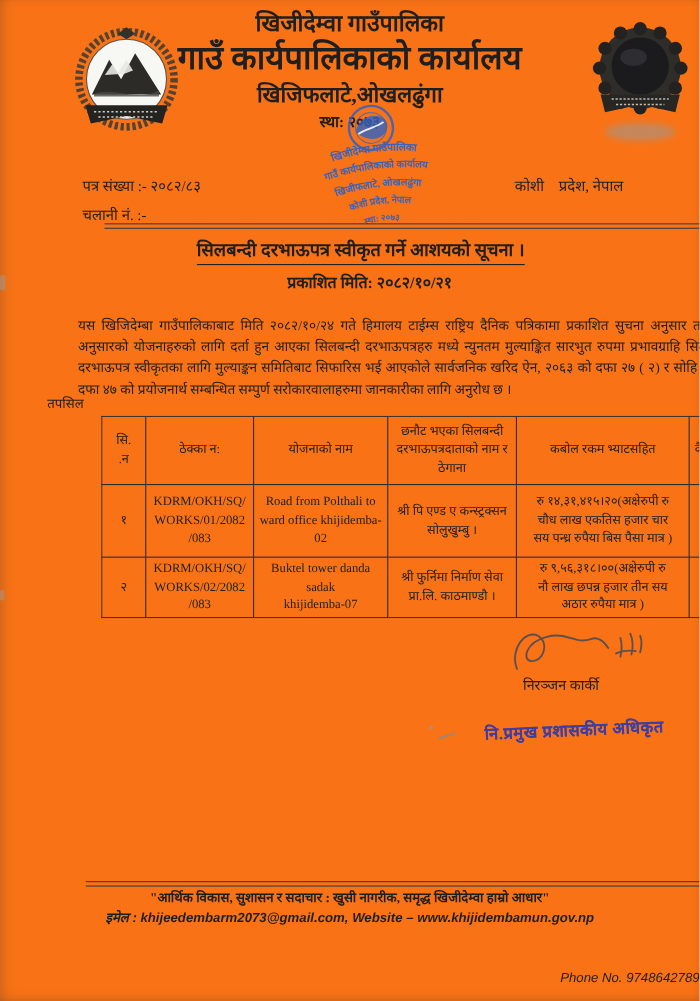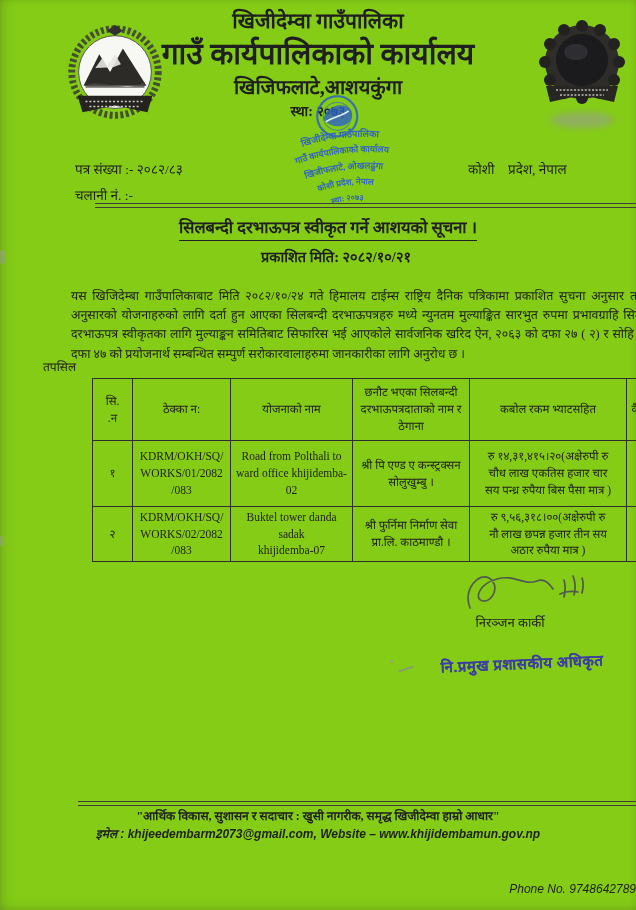--- a/index.html
+++ b/index.html
@@ -1,18 +1,18 @@
 <!DOCTYPE html>
 <html><head>
 <meta charset="utf-8">
 <style>
   html,body{margin:0;padding:0;background:#e8e8e6;}
   .page{
     position:relative;width:636px;height:910px;overflow:hidden;
-    background:#84cc16;
+    background:#f97316;
     box-shadow:inset 10px 0 14px -10px rgba(60,60,55,.35),
                inset -5px 0 9px -7px rgba(60,60,55,.22),
                inset 0 -8px 12px -9px rgba(60,60,55,.3),
                inset 0 6px 9px -8px rgba(60,60,55,.18);
     font-family:"Liberation Serif","DejaVu Serif",serif;
     color:#1f1f1f;
   }
   .abs{position:absolute;}
   
   .hdr-center{left:0;right:0;top:8px;text-align:center;line-height:1.25;}
@@ -89,21 +89,21 @@
     <path d="M40,48 L47,38 L52,46 L60,34 L66,44 L58,47 Z" fill="#e8e8e2" opacity="0.9"></path>
     <path d="M30,66 C45,58 72,74 90,62 L90,68 L30,68 Z" fill="#4a4944" opacity="0.8"></path>
     <path d="M22,76 L98,76 L93,93 L60,86 L27,93 Z" fill="#242320"></path>
     <path d="M30,82 h60 M34,87 h52" stroke="#cfcfc8" stroke-width="1.4" stroke-dasharray="2 2"></path>
     <path d="M52,10 l8,-6 l8,6 l-8,5 Z" fill="#32312d"></path>
   </svg>
 
   <div class="abs hdr-center">
     <div class="hdr-muni">खिजीदेम्वा गाउँपालिका</div>
     <div class="hdr-office">गाउँ कार्यपालिकाको कार्यालय</div>
-    <div class="hdr-place">खिजिफलाटे,आशयकुंगा</div>
+    <div class="hdr-place">खिजिफलाटे,ओखलढुंगा</div>
     <div class="hdr-est">स्था: २०७३</div>
   </div>
 
   <svg class="abs emb-right" viewBox="0 0 88 120">
     <defs>
         <filter id="blr" x="-40%" y="-40%" width="180%" height="180%">
       <feGaussianBlur stdDeviation="3"></feGaussianBlur>
         </filter>
       </defs>
     <ellipse cx="44" cy="104" rx="32" ry="8" fill="#9a9a96" opacity="0.55" filter="url(#blr)"></ellipse>

